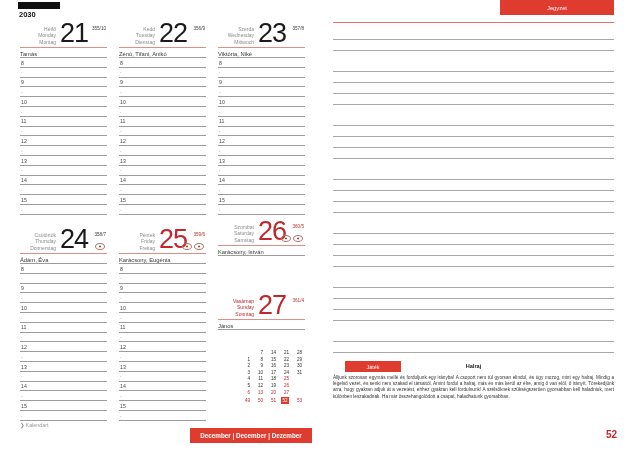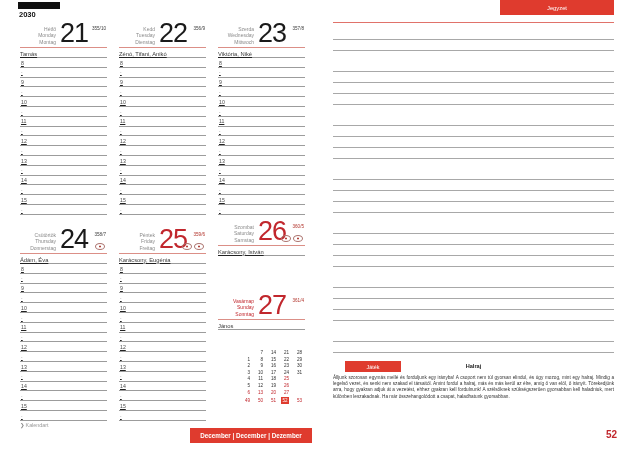--- a/index.html
+++ b/index.html
@@ -1,21 +1,21 @@
 <!DOCTYPE html>
 <html><head>
 <meta charset="utf-8">
 <style>
   html,body{margin:0;padding:0;background:#888;}
   .page{position:relative;width:636px;height:450px;background:#fff;overflow:hidden;
         font-family:"Liberation Sans",sans-serif;color:#222;}
   
   .year-tab{position:absolute;left:18px;top:2px;width:42px;height:7px;background:#101010;}
   .year{position:absolute;left:19px;top:10px;font-size:7.5px;font-weight:bold;color:#111;}
-  .daycol{position:absolute;width:87px;text-decoration:underline;}
+  .daycol{position:absolute;width:87px;}
   .dayhead{position:relative;height:25px;border-bottom:1.2px solid #db8f87;}
   .daynames{position:absolute;left:0;top:4px;width:36px;text-align:right;
             font-size:5px;line-height:6.4px;color:#8b8b8b;}
   .bignum{position:absolute;left:40px;top:-4px;font-size:27px;letter-spacing:-1px;color:#1a1a1a;}
   .meta{position:absolute;right:1px;top:4px;font-size:4.6px;color:#3c3c3c;}
   .red .bignum{color:#c1272d;}
   .red-meta .meta{color:#b2342c;}
   .ovals{position:absolute;right:2px;bottom:3px;display:flex;gap:2px;}
   .oval{width:8px;height:5px;border:0.9px solid #ad7570;border-radius:50%;
         background:radial-gradient(circle at 50% 50%,#b0423a 0 0.9px,transparent 1.2px);}

